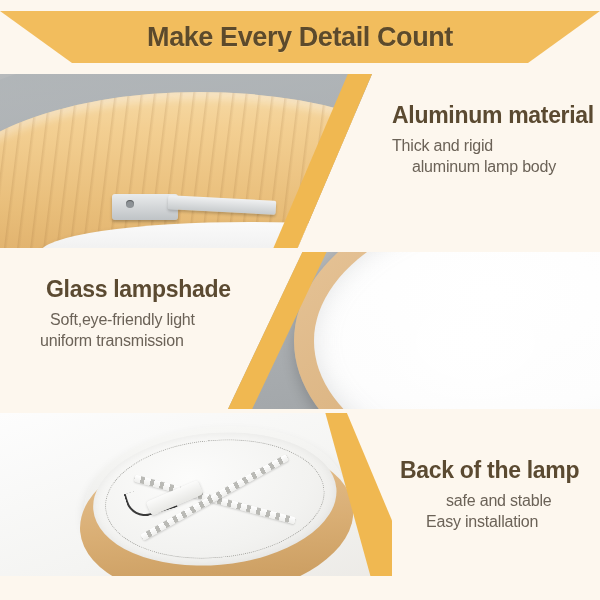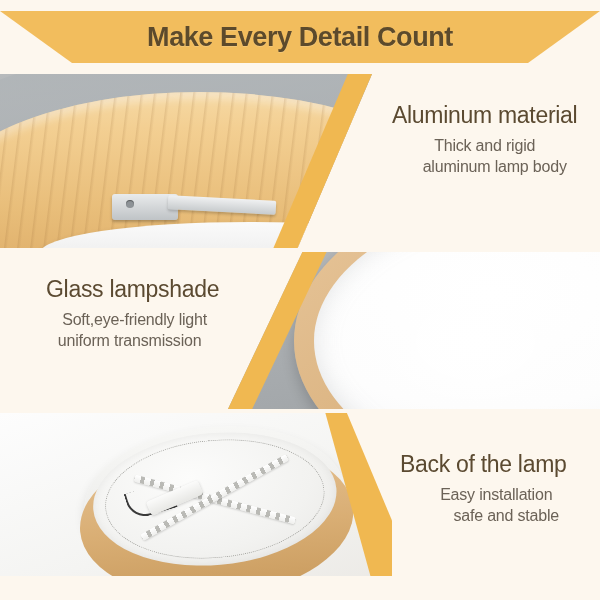--- a/index.html
+++ b/index.html
@@ -10,21 +10,20 @@
   body {
     font-family: "Liberation Sans", sans-serif;
   }
 
   .infographic {
     position: relative;
     width: 600px;
     height: 600px;
     background: #fdf7ee;
     overflow: hidden;
-    text-align: center;
   }
 
   
   .banner-wrap {
     position: absolute;
     left: 0;
     top: 11px;
     width: 600px;
     height: 52px;
   }
@@ -322,21 +321,21 @@
     border-radius: 50%;
     border: 1px dotted rgba(140,140,135,0.75);
   }
 
   
   .text-block {
     position: absolute;
   }
   .sec-title {
     font-size: 23px;
-    font-weight: normal;
+    font-weight: bold;
     color: #5b4a31;
     letter-spacing: -0.3px;
     white-space: nowrap;
     margin: 0 0 6px 0;
   }
   .sec-line {
     font-size: 16px;
     color: #6b6257;
     letter-spacing: -0.2px;
     white-space: nowrap;
@@ -344,21 +343,21 @@
   }
 
   .sec1 .text-block { left: 392px; top: 28px; }
   .sec1 .sec-line.l2 { padding-left: 20px; }
 
   .sec2 .text-block { left: 40px; top: 24px; }
   .sec2 .sec-title { padding-left: 6px; }
   .sec2 .sec-line.l1 { padding-left: 10px; margin-top: 6px; }
 
   .sec3 .text-block { left: 400px; top: 38px; }
-  .sec3 .sec-title { padding-left: 0px; }
+  .sec3 .sec-title { padding-left: 0px; margin-top: 6px; }
   .sec3 .sec-line.l1 { padding-left: 26px; }
   .sec3 .sec-line.l2 { padding-left: 46px; }
 </style>
 </head>
 <body>
 
 <div class="infographic">
 
   <div class="banner-wrap">
     <div class="banner-shape"></div>
@@ -422,18 +421,18 @@
           </div>
           <div class="wire"></div>
           <div class="driver-box"></div>
         </div>
       </div>
     </div>
     <div class="edge-stripe"></div>
 
     <div class="text-block">
       <div class="sec-title">Back of the lamp</div>
+      <div class="sec-line l2">safe and stable</div>
       <div class="sec-line l1">Easy installation</div>
-      <div class="sec-line l2">safe and stable</div>
     </div>
   </div>
 
 </div>
 
 </body></html>

